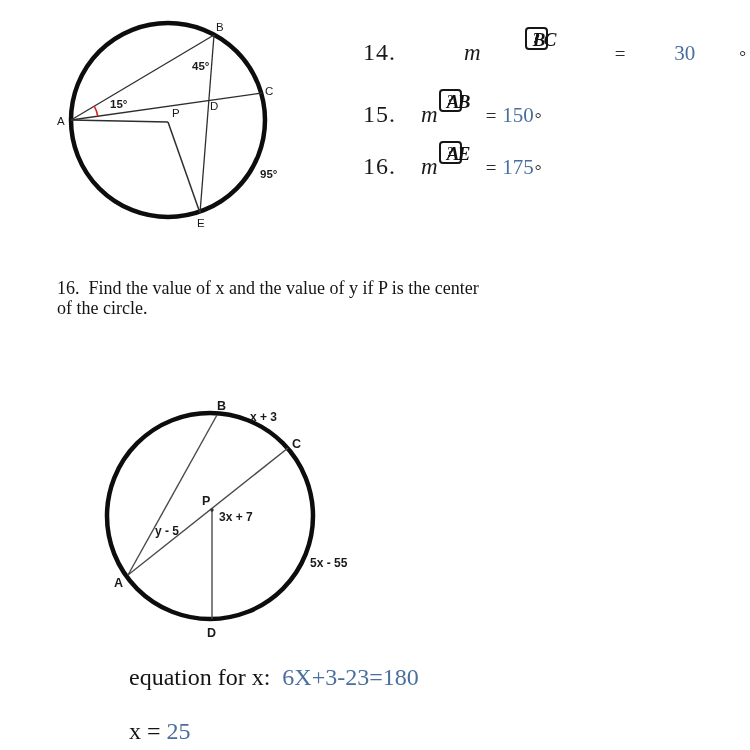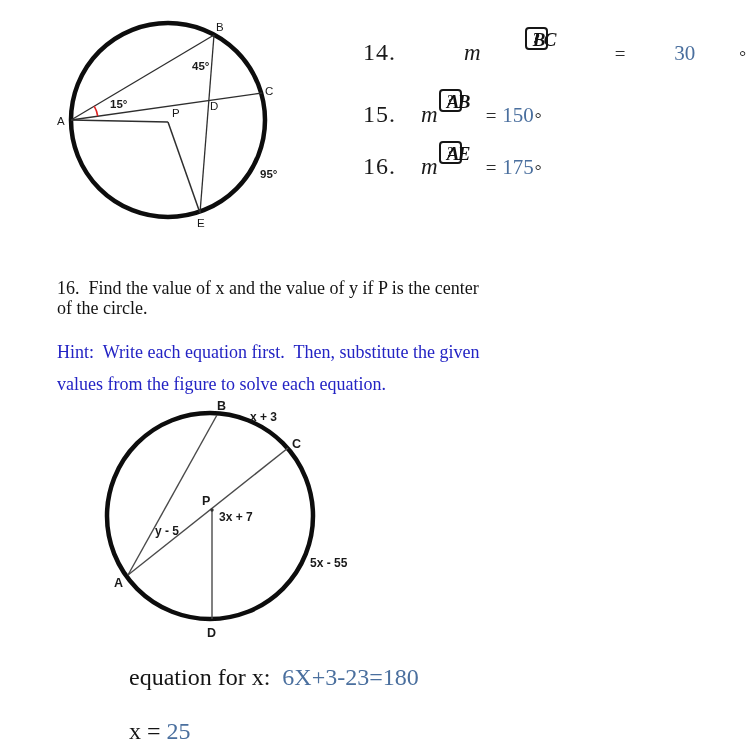--- a/index.html
+++ b/index.html
@@ -88,22 +88,20 @@
       <span class="qframe">?</span>
       <span class="arcletters">AE</span>
     </span>
     <span class="prob-eq">=</span>
     <span class="prob-val" style="color:#4a6f9e">175</span>
     <span class="prob-deg">°</span>
   </div>
 
   <div class="text-line" style="top:272px;">16.  Find the value of x and the value of y if P is the center</div>
   <div class="text-line" style="top:292px;font-family:Liberation Serif, serif;">of the circle.</div>
-  <div class="text-line" style="top:336px;color:#2323c4;">Hint:  Write each equation first.  Then, substitute the given</div>
-  <div class="text-line" style="top:368px;color:#2323c4;">values from the figure to solve each equation.</div>
 
   <div class="fig" style="left:85px;top:395px;width:280px;height:252px;">
     <svg width="280" height="252" viewBox="0 0 280 252">
       <circle cx="125" cy="121" r="103" fill="none" stroke="#0d0d0d" stroke-width="4.5"></circle>
       <line x1="43" y1="180" x2="132" y2="20" stroke="#4a4a4a" stroke-width="1.4"></line>
       <line x1="43" y1="180" x2="203" y2="53" stroke="#4a4a4a" stroke-width="1.4"></line>
       <line x1="127" y1="115" x2="127" y2="224" stroke="#4a4a4a" stroke-width="1.4"></line>
       <circle cx="127" cy="115" r="1.7" fill="#333"></circle>
       <text x="132" y="15" font-size="12.5" font-weight="bold">B</text>
       <text x="207" y="53" font-size="12.5" font-weight="bold">C</text>

